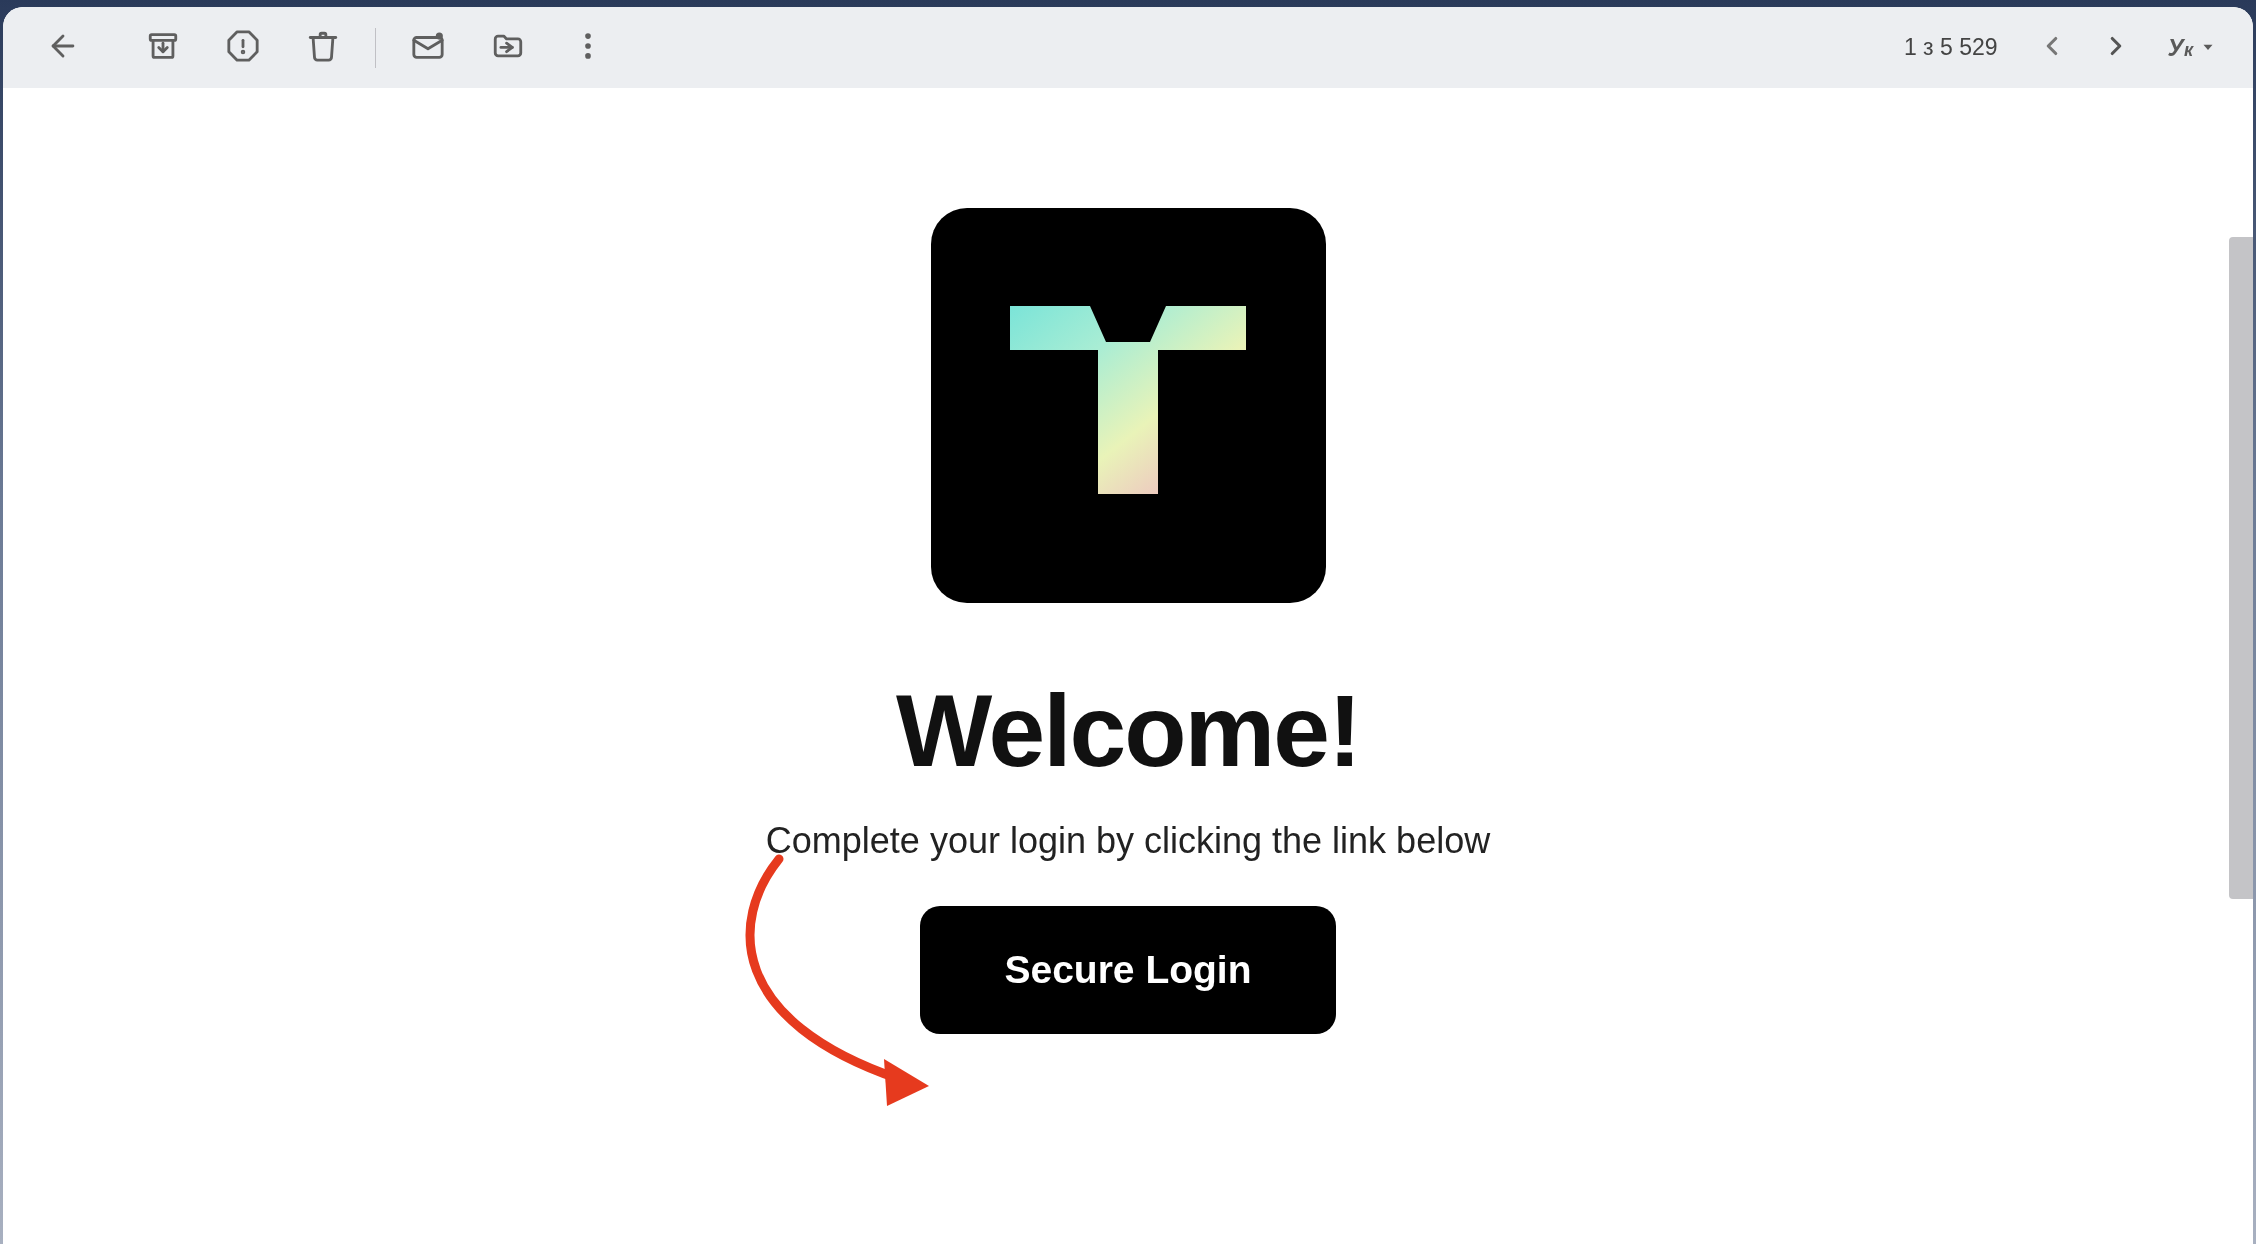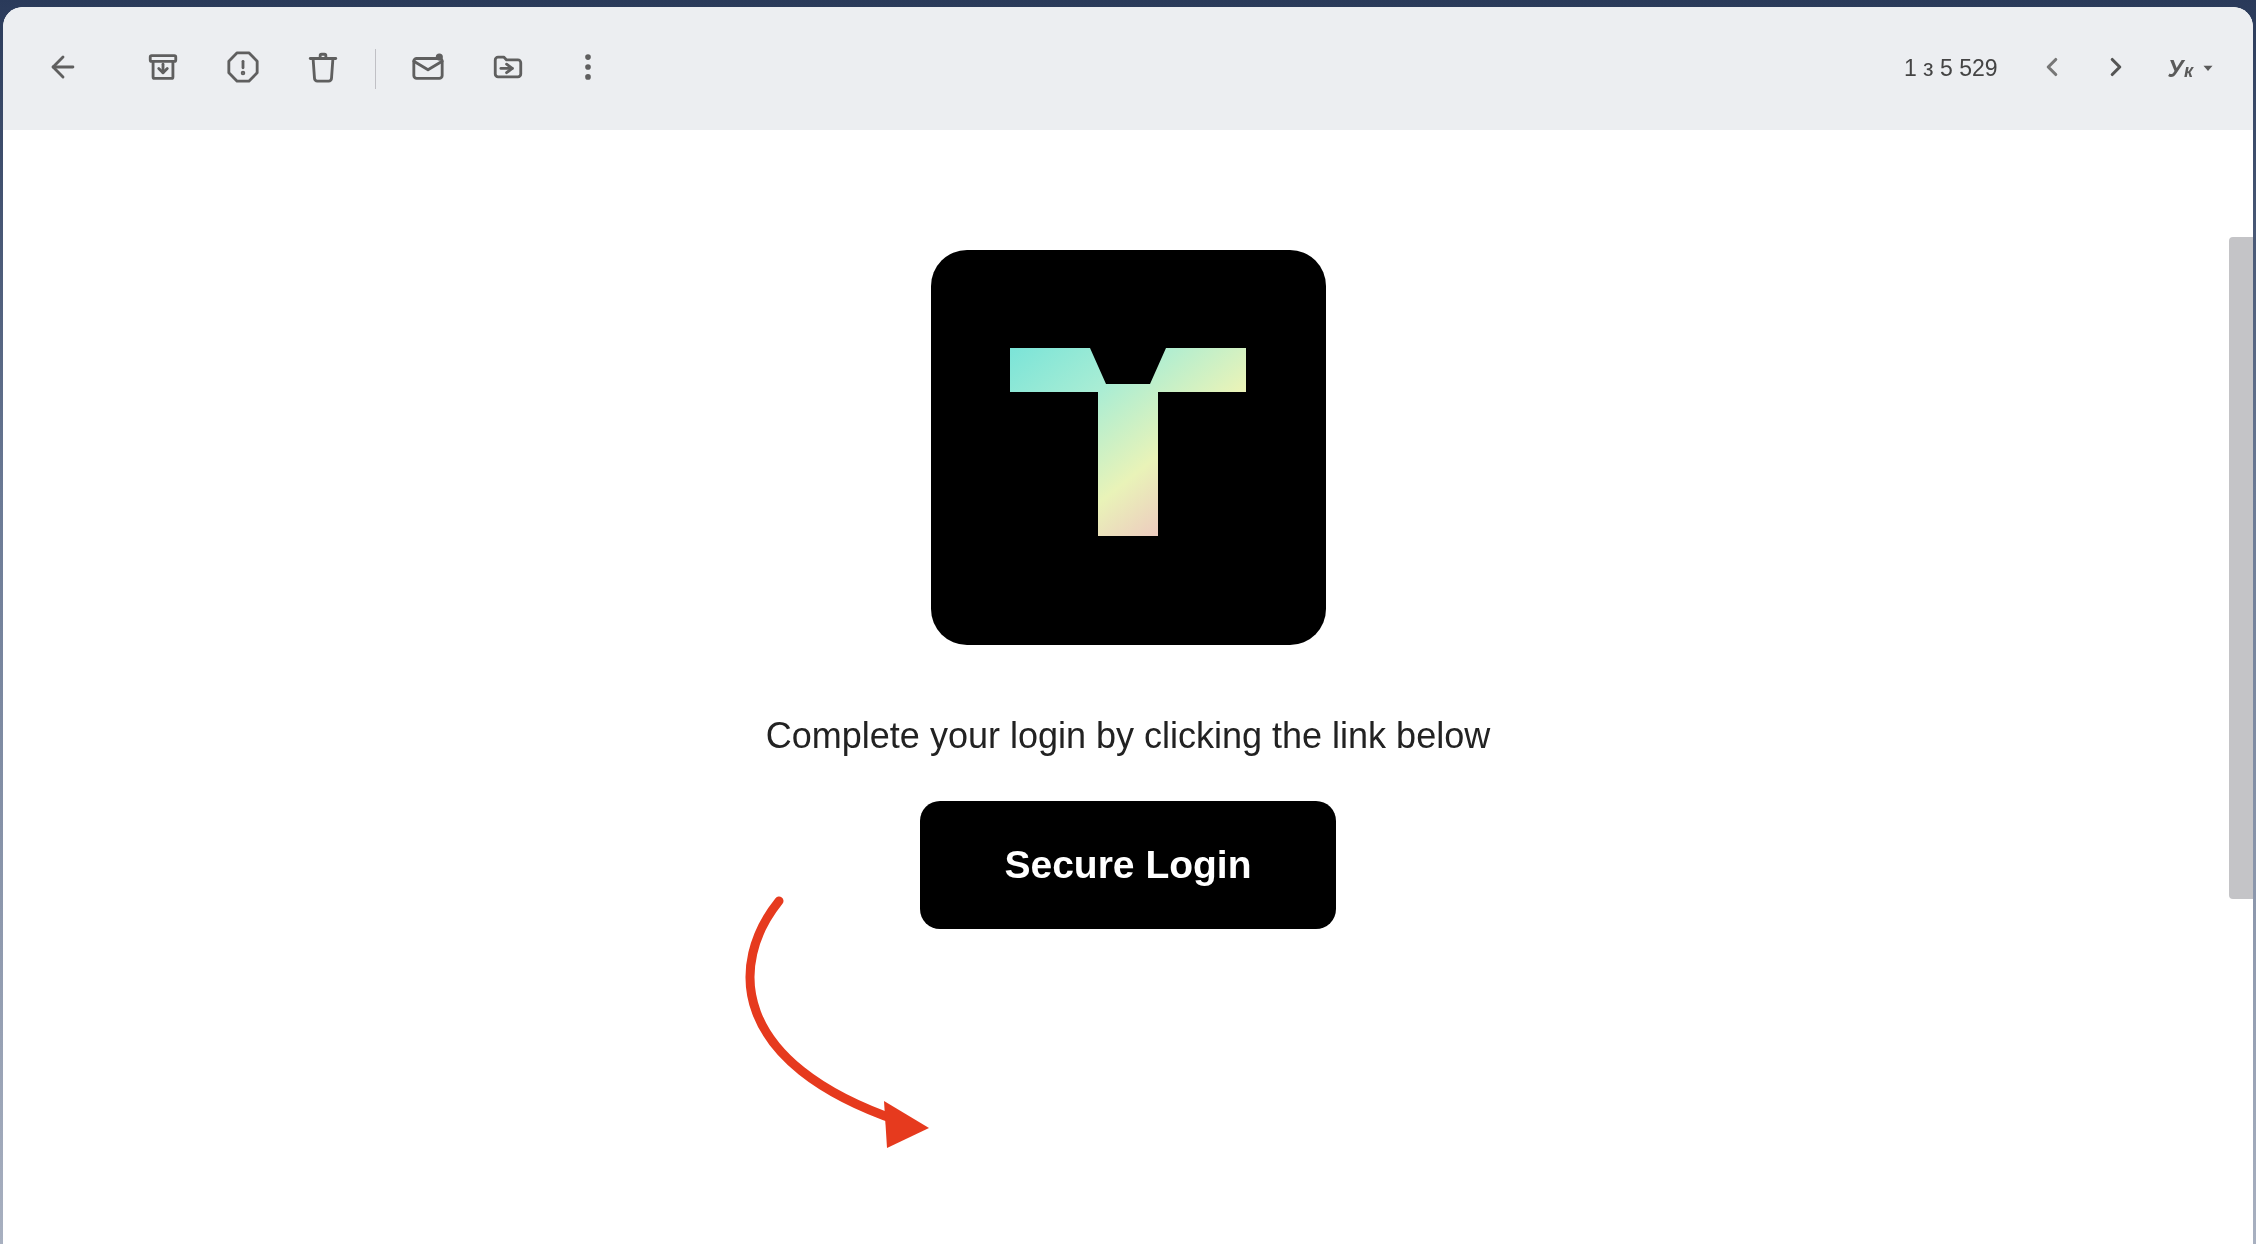--- a/index.html
+++ b/index.html
@@ -23,21 +23,21 @@
     }
     .window {
       border-radius: 18px 18px 0 0;
       overflow: hidden;
       height: 100%;
       background: #ffffff;
       position: relative;
       box-shadow: 0 0 0 1px rgba(0,0,0,0.05);
     }
     .toolbar {
-      height: 123px;
+      height: 81px;
       background: #eceef1;
       display: flex;
       align-items: center;
       padding: 0 20px;
       position: relative;
     }
     .tool-left {
       display: flex;
       align-items: center;
       gap: 0;
@@ -279,20 +279,21 @@
             L 160 76
             L 160 220
             L 100 220
             L 100 76
             L 12 76
             Z"></path>
         </svg>
       </span>
     </div>
 
+    <h1 class="heading">Welcome!</h1>
     <p class="subheading">Complete your login by clicking the link below</p>
     <button class="login-btn">Secure Login</button>
 
     <div class="arrow-annotation">
       <span>
         <svg width="260" height="280" viewBox="0 0 260 280">
           <path d="M 60 8 C 10 70, 10 170, 180 228" stroke="#e63a1e" stroke-width="9" fill="none" stroke-linecap="round"></path>
           <polygon points="210,235 165,208 168,255" fill="#e63a1e"></polygon>
         </svg>
       </span>

